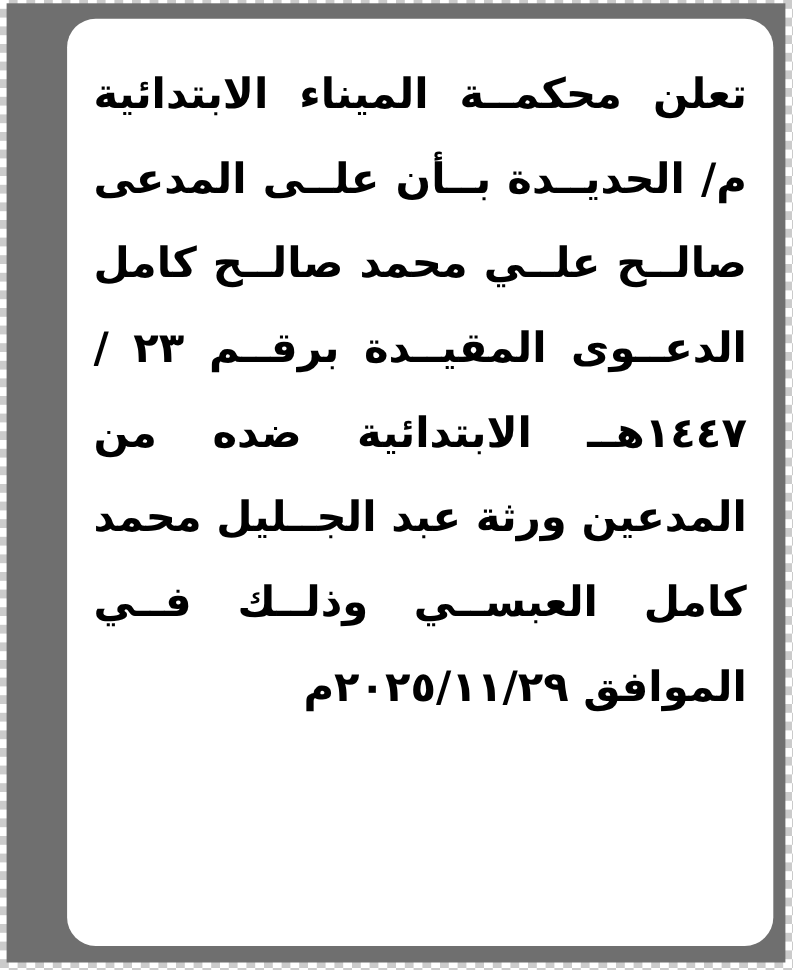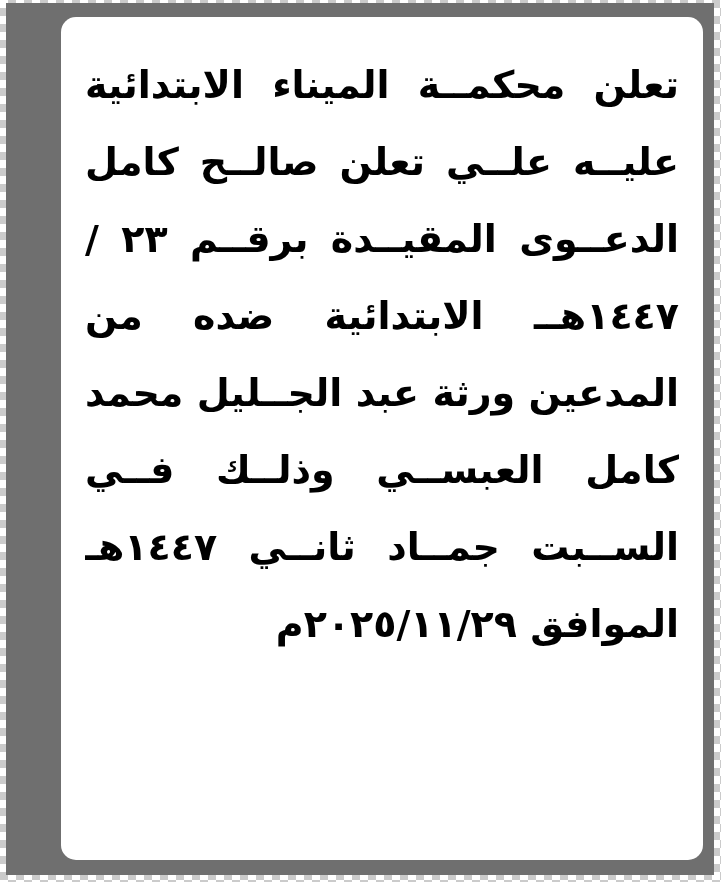--- a/index.html
+++ b/index.html
@@ -24,21 +24,21 @@
     bottom: 7px;
     background: #6f6f6f;
   }
   .card {
     position: absolute;
     left: 18px;
     top: 17px;
     right: 18px;
     bottom: 22px;
     background: #ffffff;
-    border-radius: 15px;
+    border-radius: 26px;
     box-sizing: border-box;
     padding: 30px 24px 0 24px;
     margin-left: 43px;
   }
   .notice-text {
     direction: rtl;
     unicode-bidi: embed;
   }
   .line {
     height: 77px;
@@ -57,22 +57,22 @@
   }
 </style>
 </head>
 <body>
 
 <div class="page">
   <div class="frame"></div>
   <div class="card">
     <div class="notice-text" dir="rtl">
       <div class="line">تعلن محكمــة الميناء الابتدائية</div>
-      <div class="line">عليــه علــي تعلن صالــح كامل</div>
+      <div class="line">م/ الحديــدة بــأن علــى المدعى</div>
+      <div class="line">صالــح علــي محمد صالــح كامل</div>
       <div class="line">الدعــوى المقيــدة برقــم ٢٣ /</div>
       <div class="line">١٤٤٧هــ الابتدائية ضده من</div>
       <div class="line">المدعين ورثة عبد الجــليل محمد</div>
       <div class="line">كامل العبســي وذلــك فــي يــوم</div>
-      <div class="line">الســبت جمــاد ثانــي ١٤٤٧هـ</div>
       <div class="line last">الموافق ٢٠٢٥/١١/٢٩م</div>
     </div>
   </div>
 </div>
 
 </body></html>

